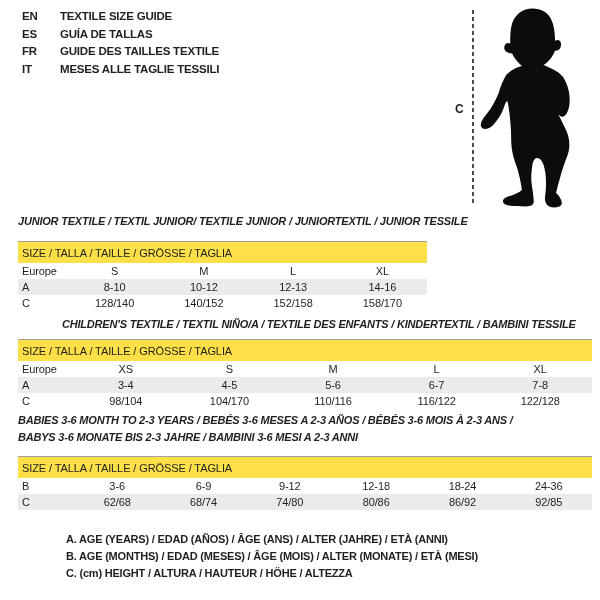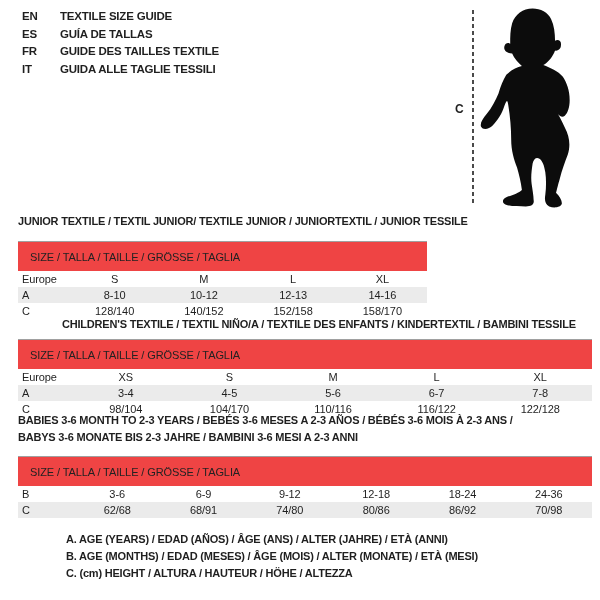--- a/index.html
+++ b/index.html
@@ -20,26 +20,26 @@
   .figure-line {
     position:absolute; left:472px; top:10px; width:2px; height:196px;
     background:repeating-linear-gradient(to bottom,#4a4a4a 0 4px,transparent 4px 7px);
   }
   .figure-label { position:absolute; left:455px; top:102px; font-size:12px; font-weight:bold; }
   .figure-svg { position:absolute; left:479px; top:4px; }
 
   
   .section-title {
     position:absolute; left:18px; font-size:11px; font-weight:bold;
-    letter-spacing:-0.2px; white-space:nowrap; line-height:16.5px;
+    letter-spacing:-0.2px; white-space:nowrap; line-height:16.5px;font-style:italic;
   }
   .size-table { position:absolute; left:18px; font-size:11px; letter-spacing:-0.1px; }
   .band {
-    height:30px; background:#ef4444; border-top:1px solid #a0a0a0;
-    display:flex; align-items:center; padding-left:12px; color:#222; white-space:nowrap;
+    height:22px; background:#fde047; border-top:1px solid #a0a0a0;
+    display:flex; align-items:center; padding-left:4px; color:#222; white-space:nowrap;
   }
   .trow { display:flex; height:16px; align-items:center; }
   .trow.shaded { background:#ebebeb; }
   .tlabel { padding-left:4px; flex:0 0 auto; }
   .tcell { flex:1 1 0; text-align:center; }
   .w1 .tlabel { width:52px; }
   .w2 .tlabel { width:56px; }
 
   
   .footnotes { position:absolute; left:22px; top:531px; }
@@ -58,21 +58,21 @@
     <div class="lang-row">
       <span class="lang-code">ES</span>
       <span class="lang-title">GUÍA DE TALLAS</span>
     </div>
     <div class="lang-row">
       <span class="lang-code">FR</span>
       <span class="lang-title">GUIDE DES TAILLES TEXTILE</span>
     </div>
     <div class="lang-row">
       <span class="lang-code">IT</span>
-      <span class="lang-title">GUIDA ALLE TAGLIE TESSILI</span>
+      <span class="lang-title">MESES ALLE TAGLIE TESSILI</span>
     </div>
   </div>
 
   <div class="figure-line"></div>
   <div class="figure-label">C</div>
 
   <svg class="figure-svg" width="117" height="208" viewBox="0 0 120 212" xmlns="http://www.w3.org/2000/svg">
     <path fill="#0c0c0c" d="
       M55,4
       C63,4 71,8 74,15
@@ -183,25 +183,25 @@
       <div class="tcell">3-6</div>
       <div class="tcell">6-9</div>
       <div class="tcell">9-12</div>
       <div class="tcell">12-18</div>
       <div class="tcell">18-24</div>
       <div class="tcell">24-36</div>
     </div>
     <div class="trow shaded">
       <div class="tlabel">C</div>
       <div class="tcell">62/68</div>
-      <div class="tcell">68/91</div>
+      <div class="tcell">68/74</div>
       <div class="tcell">74/80</div>
       <div class="tcell">80/86</div>
       <div class="tcell">86/92</div>
-      <div class="tcell">70/98</div>
+      <div class="tcell">92/85</div>
     </div>
   </div>
 
   <div class="footnotes">
     <div class="footnote">A. AGE (YEARS) / EDAD (AÑOS) / ÂGE (ANS) / ALTER (JAHRE) / ETÀ (ANNI)</div>
     <div class="footnote">B. AGE (MONTHS) / EDAD (MESES) / ÂGE (MOIS) / ALTER (MONATE) / ETÀ (MESI)</div>
     <div class="footnote">C. (cm) HEIGHT / ALTURA / HAUTEUR / HÖHE / ALTEZZA</div>
   </div>
 
 </div>

